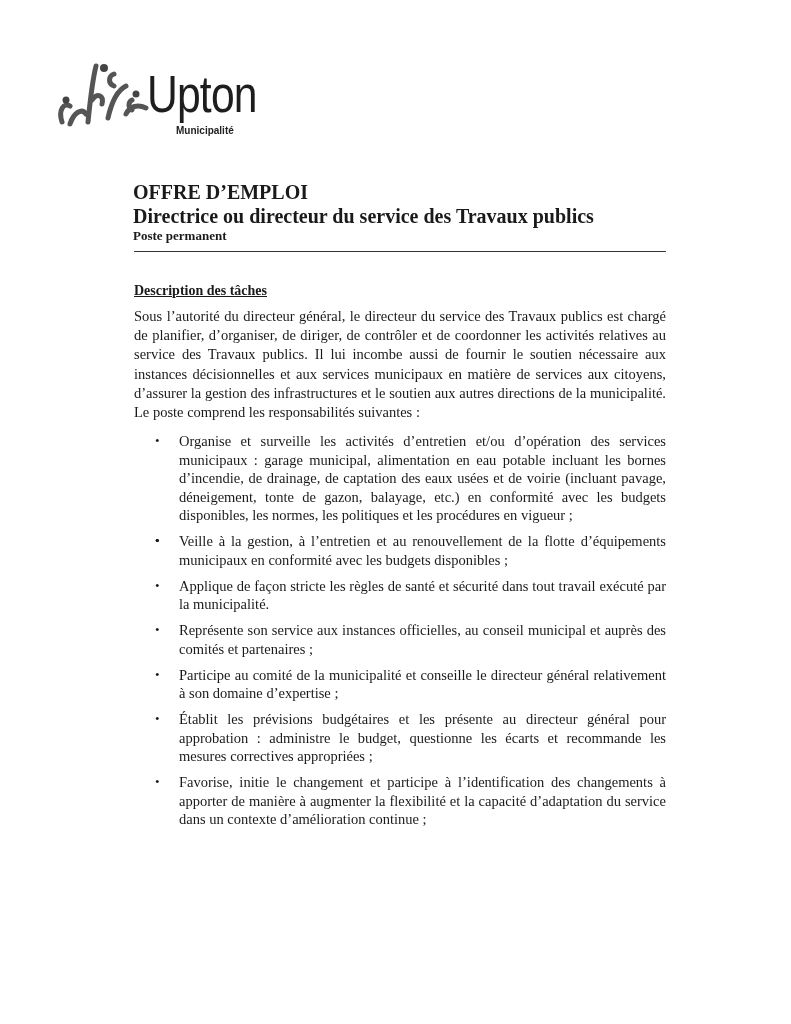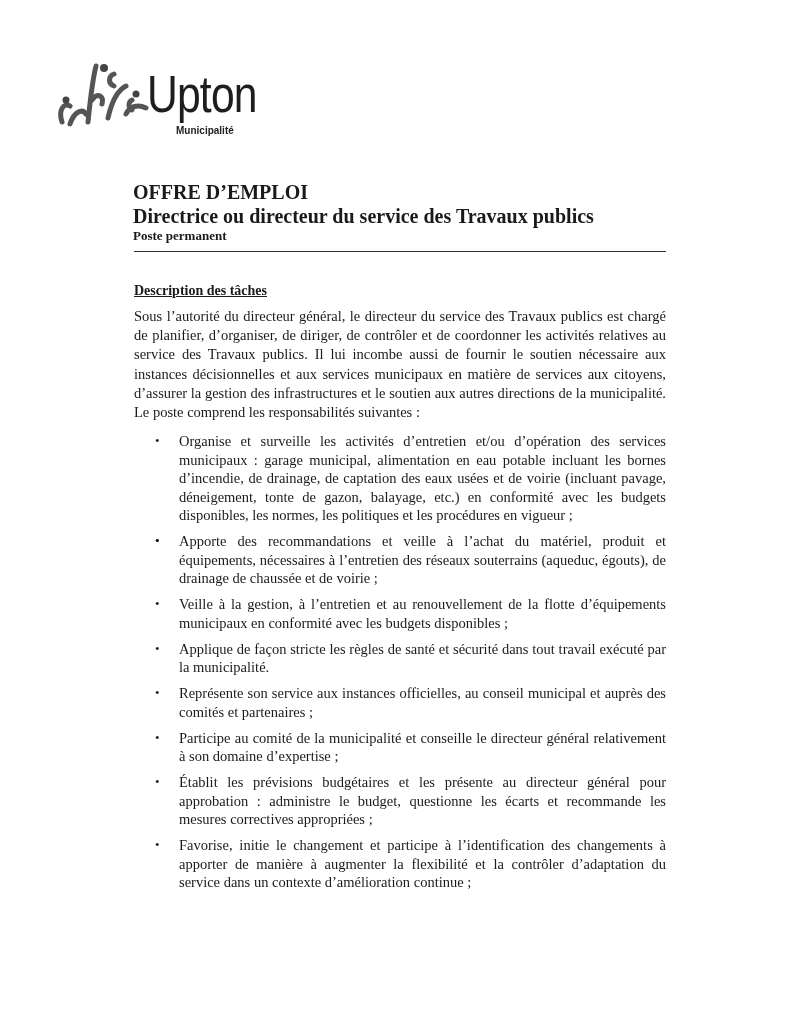--- a/index.html
+++ b/index.html
@@ -87,20 +87,20 @@
 
 <div class="rule"></div>
 
 <div class="section-head">Description des tâches</div>
 
 <p class="intro" style="margin:0">Sous l’autorité du directeur général, le directeur du service des Travaux publics est chargé de planifier, d’organiser, de diriger, de contrôler et de coordonner les activités relatives au service des Travaux publics. Il lui incombe aussi de fournir le soutien nécessaire aux instances décisionnelles et aux services municipaux en matière de services aux citoyens, d’assurer la gestion des infrastructures et le soutien aux autres directions de la municipalité. Le poste comprend les responsabilités suivantes :</p>
 
 <ul class="tasks">
   <li><span class="bullet">•</span><span>Organise et surveille les activités d’entretien et/ou d’opération des services municipaux : garage municipal, alimentation en eau potable incluant les bornes d’incendie, de drainage, de captation des eaux usées et de voirie (incluant pavage, déneigement, tonte de gazon, balayage, etc.) en conformité avec les budgets disponibles, les normes, les politiques et les procédures en vigueur ;</span></li>
   <li><span class="bullet">•</span></li>
-  <li><span class="bullet">•</span><span>Apporte des recommandations et veille à l’achat du matériel, produit et équipements, nécessaires à l’entretien des réseaux souterrains (aqueduc, égouts), de drainage de chaussée et de voirie ;</span></li>
+  <li><span class="bullet">•</span></li>
   <li><span class="bullet">•</span><span>Veille à la gestion, à l’entretien et au renouvellement de la flotte d’équipements municipaux en conformité avec les budgets disponibles ;</span></li>
   <li><span class="bullet">•</span><span>Applique de façon stricte les règles de santé et sécurité dans tout travail exécuté par la municipalité.</span></li>
   <li><span class="bullet">•</span><span>Représente son service aux instances officielles, au conseil municipal et auprès des comités et partenaires ;</span></li>
   <li><span class="bullet">•</span><span>Participe au comité de la municipalité et conseille le directeur général relativement à son domaine d’expertise ;</span></li>
   <li><span class="bullet">•</span><span>Établit les prévisions budgétaires et les présente au directeur général pour approbation : administre le budget, questionne les écarts et recommande les mesures correctives appropriées ;</span></li>
-  <li><span class="bullet">•</span><span>Favorise, initie le changement et participe à l’identification des changements à apporter de manière à augmenter la flexibilité et la contrôler d’adaptation du service dans un contexte d’amélioration continue ;</span></li>
+  <li><span class="bullet">•</span><span>Favorise, initie le changement et participe à l’identification des changements à apporter de manière à augmenter la flexibilité et la capacité d’adaptation du service dans un contexte d’amélioration continue ;</span></li>
 </ul>
 
 </body></html>

